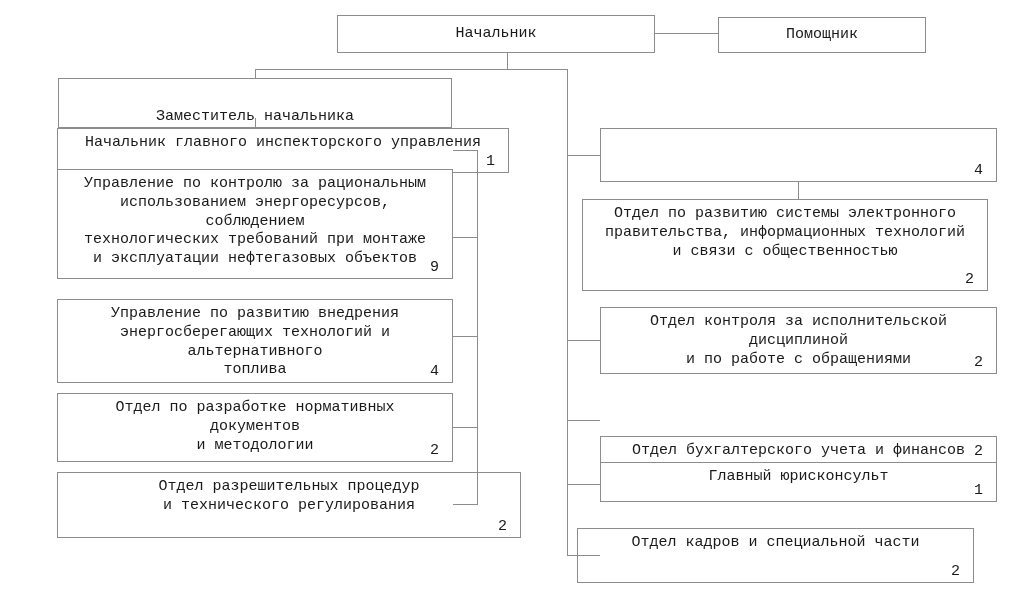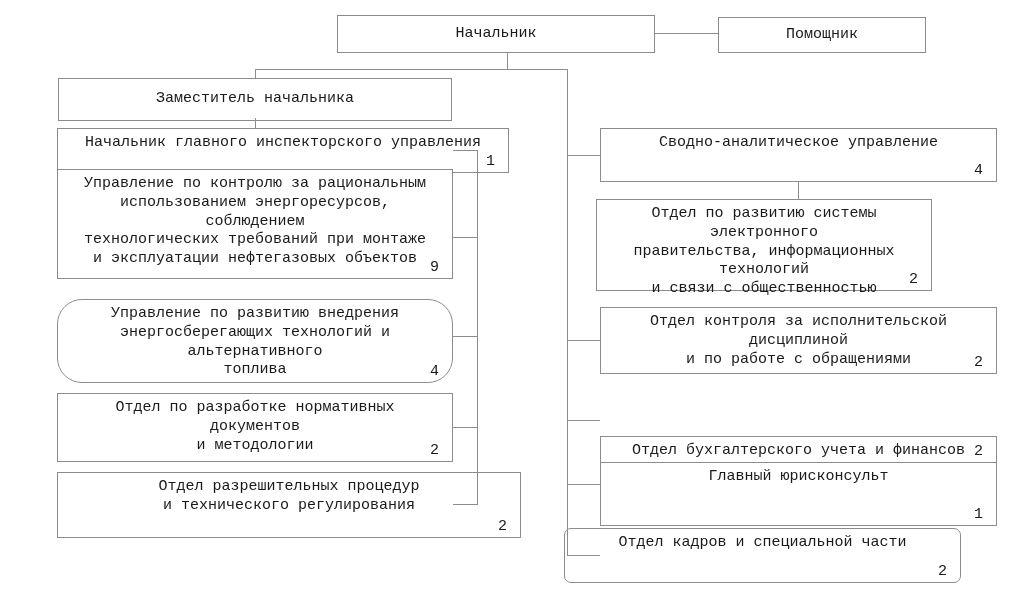--- a/index.html
+++ b/index.html
@@ -60,85 +60,84 @@
 <div class="canvas">
 
   <div class="box vcenter" style="left:337px; top:15px; width:318px; height:38px;">
     <div class="title">Начальник</div>
   </div>
 
   <div class="box vcenter" style="left:718px; top:17px; width:208px; height:36px;">
     <div class="title">Помощник</div>
   </div>
 
-  <div class="box vcenter" style="left:58px; top:78px; width:394px; height:43px;">
+  <div class="box vcenter" style="left:58px; top:78px; width:394px; height:50px;justify-content:flex-end;">
     <div class="title">Заместитель начальника</div>
   </div>
 
   <div class="box" style="left:57px; top:128px; width:452px; height:45px;">
     <div class="title">Начальник главного инспекторского управления</div>
     <div class="count">1</div>
   </div>
 
   <div class="box" style="left:57px; top:169px; width:396px; height:110px;">
     <div class="title">Управление по контролю за рациональным
 использованием энергоресурсов, соблюдением
 технологических требований при монтаже
 и эксплуатации нефтегазовых объектов</div>
     <div class="count">9</div>
   </div>
 
-  <div class="box" style="left:57px; top:299px; width:396px; height:84px;border-radius:25px;">
+  <div class="box" style="left:57px; top:299px; width:396px; height:84px;">
     <div class="title">Управление по развитию внедрения
 энергосберегающих технологий и альтернативного
 топлива</div>
     <div class="count">4</div>
   </div>
 
   <div class="box" style="left:57px; top:393px; width:396px; height:69px;">
     <div class="title">Отдел по разработке нормативных документов
 и методологии</div>
     <div class="count">2</div>
   </div>
 
   <div class="box" style="left:57px; top:472px; width:464px; height:66px;">
     <div class="title">Отдел разрешительных процедур
 и технического регулирования</div>
     <div class="count">2</div>
   </div>
 
   <div class="box" style="left:600px; top:128px; width:397px; height:54px;">
-    <div class="title">Сводно-аналитическое управление</div>
     <div class="count">4</div>
   </div>
 
-  <div class="box" style="left:596px; top:199px; width:336px; height:92px;">
+  <div class="box" style="left:582px; top:199px; width:406px; height:92px;">
     <div class="title">Отдел по развитию системы электронного
 правительства, информационных технологий
 и связи с общественностью</div>
     <div class="count">2</div>
   </div>
 
   <div class="box" style="left:600px; top:307px; width:397px; height:67px;">
     <div class="title">Отдел контроля за исполнительской дисциплиной
 и по работе с обращениями</div>
     <div class="count">2</div>
   </div>
 
   <div class="box" style="left:600px; top:396px; width:397px; height:27px;margin-top:40px;">
     <div class="title">Отдел бухгалтерского учета и финансов</div>
     <div class="count">2</div>
   </div>
 
-  <div class="box" style="left:600px; top:462px; width:397px; height:64px;">
+  <div class="box" style="left:600px; top:462px; width:397px; height:40px;">
     <div class="title">Главный юрисконсульт</div>
     <div class="count">1</div>
   </div>
 
-  <div class="box" style="left:564px; top:528px; width:397px; height:55px;border-radius:7px;">
+  <div class="box" style="left:577px; top:528px; width:397px; height:55px;">
     <div class="title">Отдел кадров и специальной части</div>
     <div class="count">2</div>
   </div>
 
   <div class="hline" style="left:655px; top:33px; width:63px;"></div>
   <div class="vline" style="left:507px; top:53px; height:16px;"></div>
   <div class="hline" style="left:255px; top:69px; width:313px;"></div>
   <div class="vline" style="left:255px; top:69px; height:9px;"></div>
   <div class="vline" style="left:255px; top:118px; height:10px;"></div>
 

